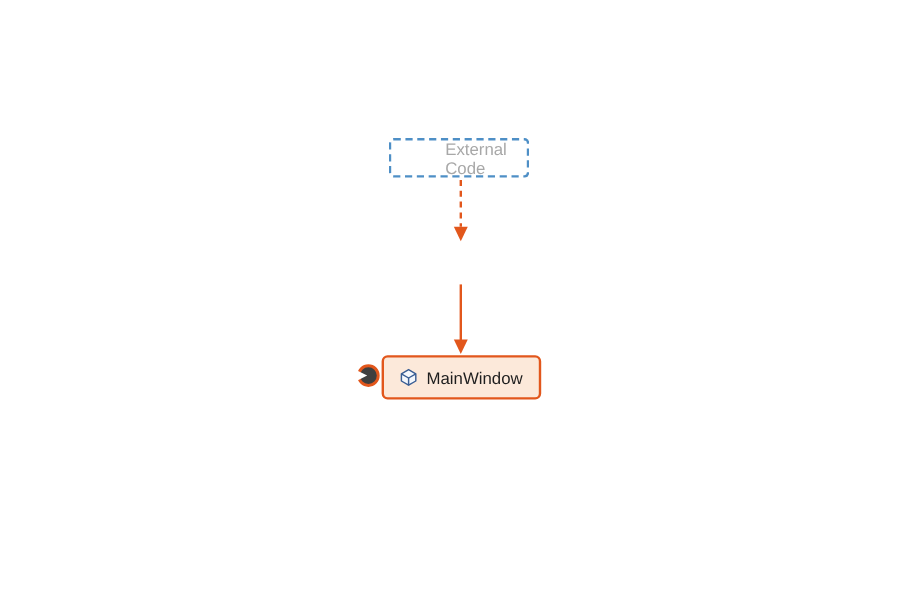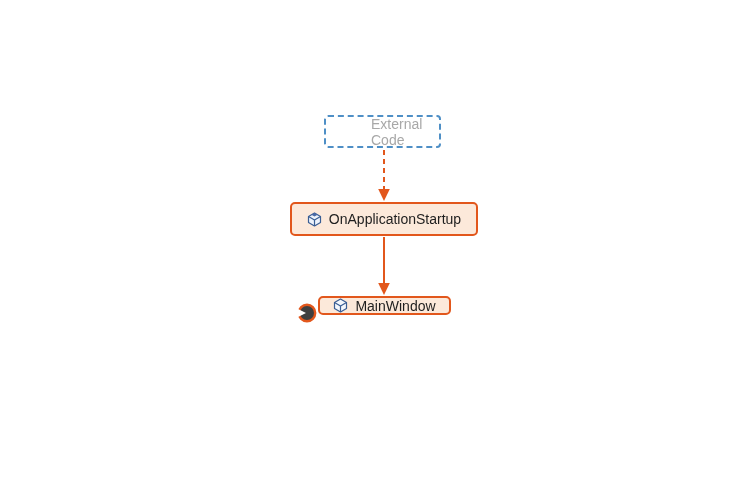--- a/index.html
+++ b/index.html
@@ -55,21 +55,21 @@
   .node-startup {
     left: 290px;
     top: 202px;
     width: 188px;
     height: 34px;
   }
   .node-main {
     left: 318px;
     top: 296px;
     width: 133px;
-    height: 19px;
+    height: 37px;
   }
   .node-orange .label {
     color: #1e1e1e;
     font-size: 14px;
     white-space: nowrap;
   }
   .node-icon {
     width: 15px;
     height: 15px;
     flex: 0 0 auto;
@@ -102,29 +102,20 @@
     <g>
       <line x1="384" y1="237" x2="384" y2="284" stroke="#e2571c" stroke-width="2"></line>
       <polygon points="384,295 378.2,283 389.8,283" fill="#e2571c"></polygon>
     </g>
   </svg>
 
   <div class="node node-external">
     <span class="label">External Code</span>
   </div>
 
-  <div class="node node-orange node-startup">
-    <svg class="node-icon" viewBox="0 0 15 15" xmlns="http://www.w3.org/2000/svg">
-      <polygon points="7.5,1 13.5,4.5 13.5,10.5 7.5,14 1.5,10.5 1.5,4.5" fill="#eef3fb" stroke="#3a5e94" stroke-width="1.2" stroke-linejoin="round"></polygon>
-      <polyline points="1.5,4.5 7.5,8 13.5,4.5" fill="none" stroke="#3a5e94" stroke-width="1.2" stroke-linejoin="round"></polyline>
-      <line x1="7.5" y1="8" x2="7.5" y2="14" stroke="#3a5e94" stroke-width="1.2"></line>
-      <polygon points="7.5,0.8 10.6,2.7 7.5,4.6 4.4,2.7" fill="#4a69a5"></polygon>
-    </svg>
-    <span class="label">OnApplicationStartup</span>
-  </div>
 
   <div class="node node-orange node-main">
     <svg class="node-icon" viewBox="0 0 15 15" xmlns="http://www.w3.org/2000/svg">
       <polygon points="7.5,1 13.5,4.5 13.5,10.5 7.5,14 1.5,10.5 1.5,4.5" fill="#f4f7fc" stroke="#3a5e94" stroke-width="1.2" stroke-linejoin="round"></polygon>
       <polyline points="1.5,4.5 7.5,8 13.5,4.5" fill="none" stroke="#3a5e94" stroke-width="1.2" stroke-linejoin="round"></polyline>
       <line x1="7.5" y1="8" x2="7.5" y2="14" stroke="#3a5e94" stroke-width="1.2"></line>
     </svg>
     <span class="label">MainWindow</span>
   </div>
 

